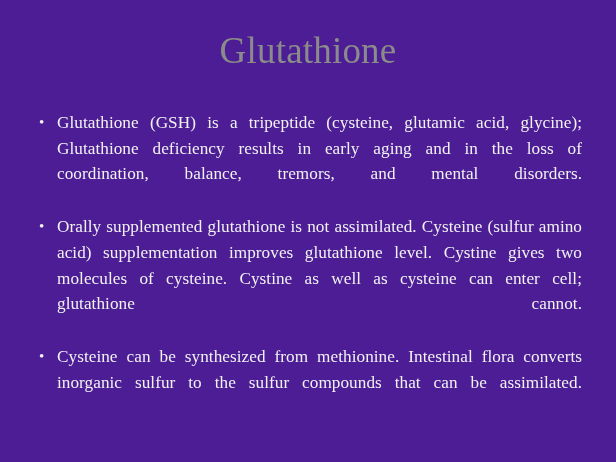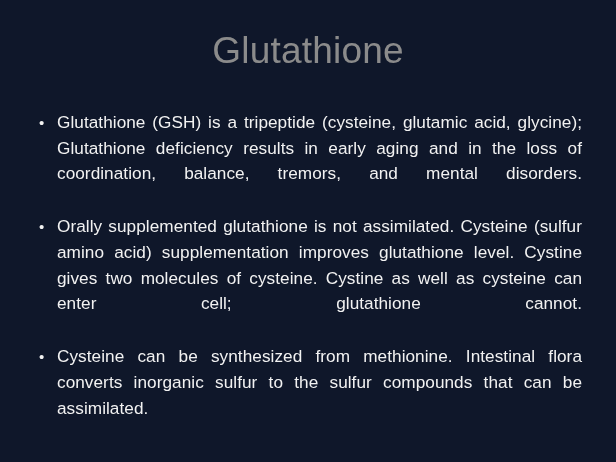--- a/index.html
+++ b/index.html
@@ -7,22 +7,23 @@
     padding: 0;
     background: #000000;
   }
   body {
     font-family: "Liberation Sans", sans-serif;
   }
   #slide {
     position: relative;
     width: 616px;
     height: 462px;
-    background: #0f172a;
+    background: #4c1d95;
     overflow: hidden;
+    font-family: Liberation Serif, serif;
   }
   #slide-title {
     position: absolute;
     left: 0;
     top: 28px;
     width: 616px;
     text-align: center;
     font-size: 37px;
     line-height: 46px;
     font-weight: 400;

